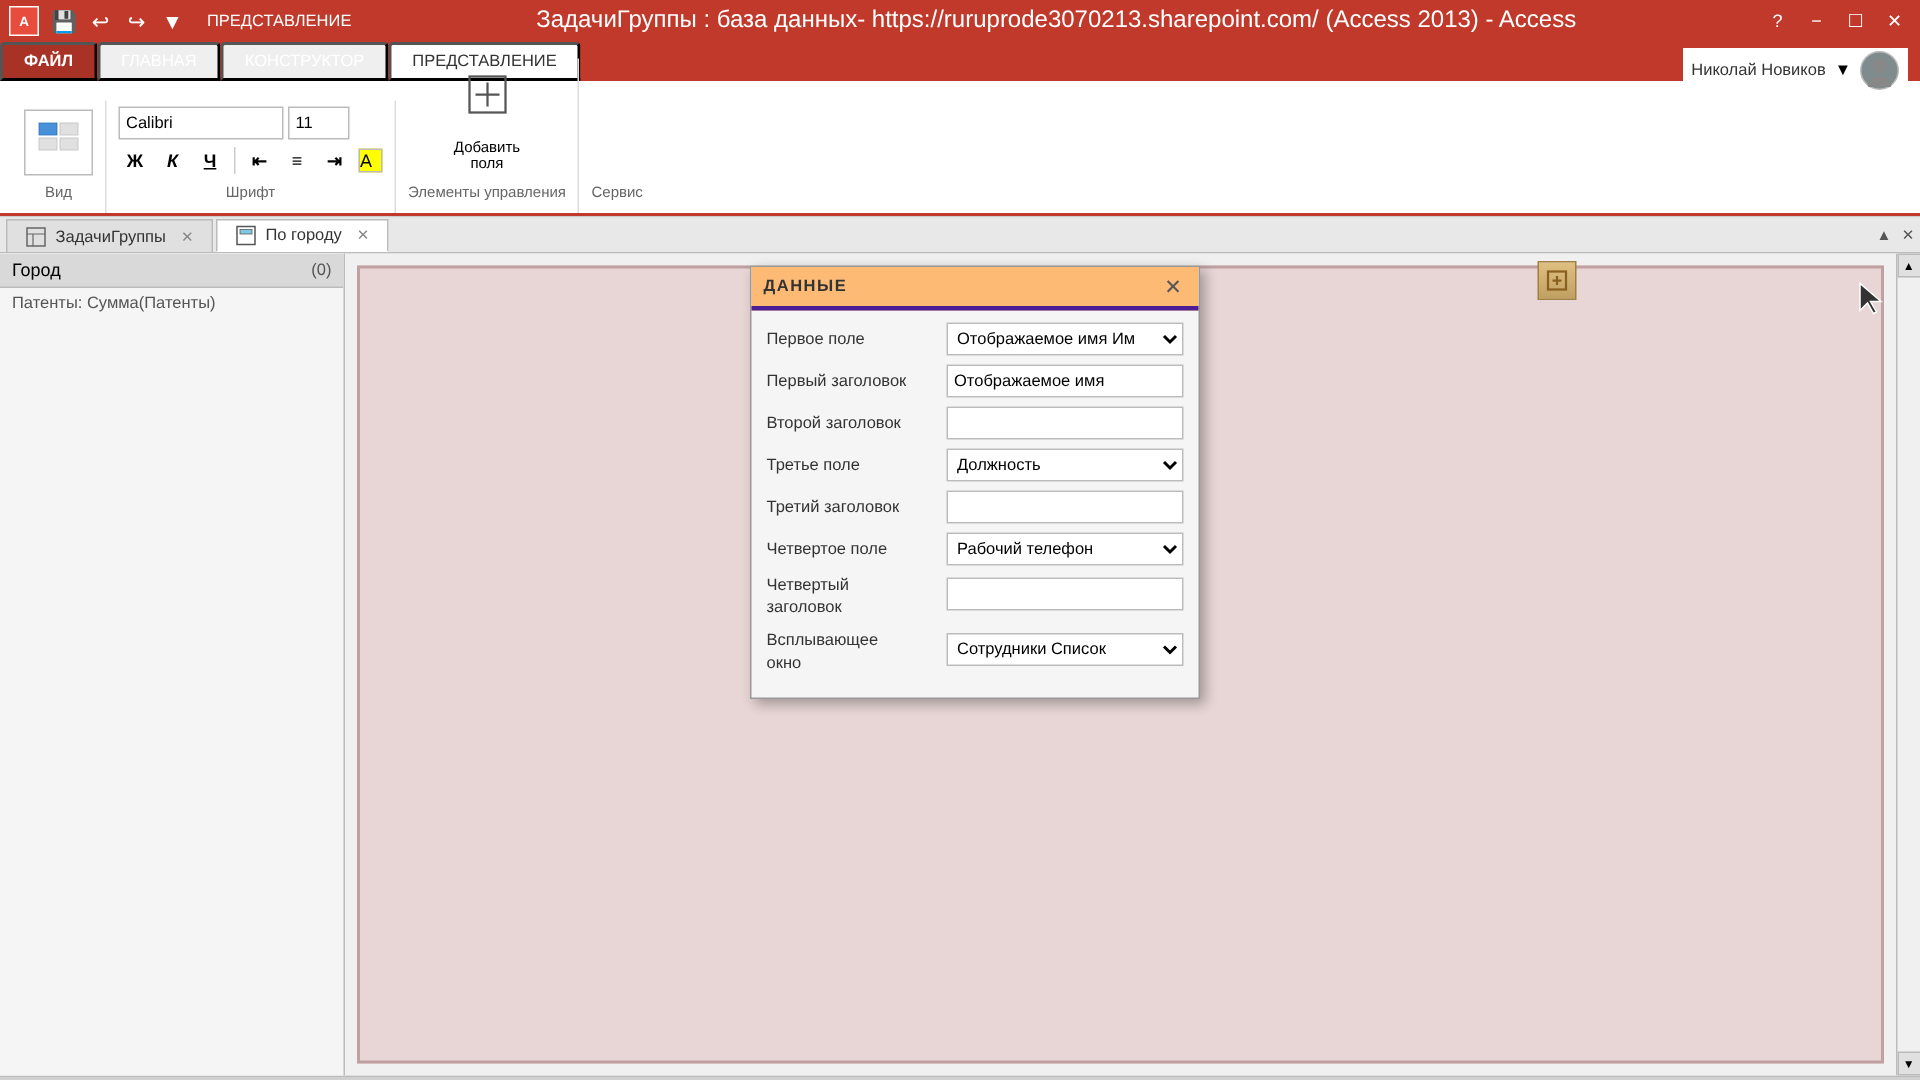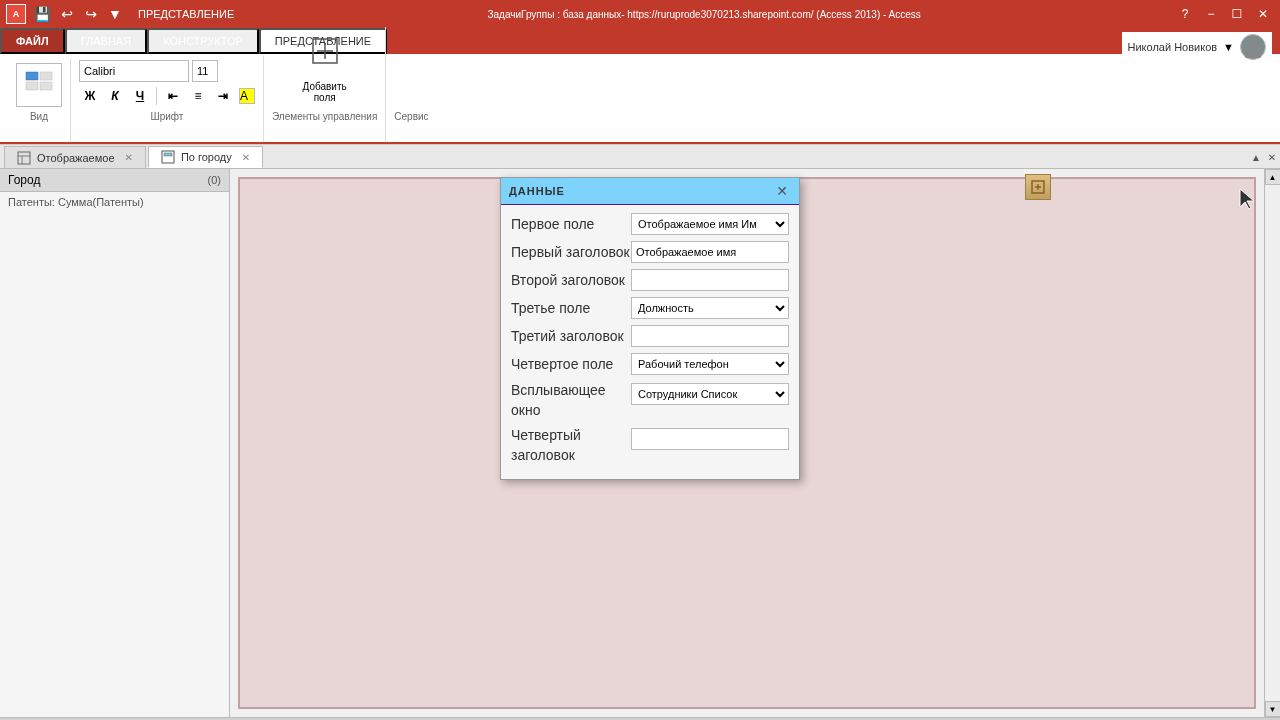--- a/index.html
+++ b/index.html
@@ -9,41 +9,41 @@
     #title-bar {
       background: #c0392b;
       height: 28px;
       display: flex;
       align-items: center;
       justify-content: space-between;
       padding: 0 6px;
       color: white;
     }
     #title-bar .title-left { display: flex; align-items: center; gap: 6px; }
-    #title-bar .title-center { font-size: 10px; color: white; flex: 1; text-align: center; }
+    #title-bar .title-center { font-size: 16px; color: white; flex: 1; text-align: center; }
     #title-bar .title-right { display: flex; align-items: center; gap: 4px; }
     .win-btn { width: 22px; height: 18px; background: transparent; border: none; color: white; font-size: 12px; cursor: pointer; display: flex; align-items: center; justify-content: center; }
 
     
     .app-icon { width: 20px; height: 20px; background: #e74c3c; border: 1px solid #fff; display: flex; align-items: center; justify-content: center; color: white; font-size: 9px; font-weight: bold; }
 
     
     #quick-access { display: flex; align-items: center; gap: 2px; }
     .qa-btn { width: 22px; height: 20px; background: transparent; border: none; cursor: pointer; display: flex; align-items: center; justify-content: center; color: white; font-size: 14px; }
 
     
     #ribbon { background: #fff; border-bottom: 1px solid #ccc; }
     #ribbon-tabs { display: flex; background: #c0392b; height: 26px; }
     .ribbon-tab { padding: 4px 14px; color: white; font-size: 11px; cursor: pointer; display: flex; align-items: center; border-top-left-radius: 3px; border-top-right-radius: 3px; }
     .ribbon-tab.active { background: #fff; color: #333; }
     #ribbon-content { display: flex; align-items: flex-end; padding: 4px 8px 0; height: 90px; background: #fff; border-bottom: 2px solid #c0392b; }
     .ribbon-group { display: flex; flex-direction: column; align-items: center; padding: 0 8px; border-right: 1px solid #ddd; min-height: 75px; justify-content: center; }
     .ribbon-group:last-child { border-right: none; }
     .ribbon-group-items { display: flex; align-items: center; gap: 4px; flex: 1; padding-top: 4px; }
-    .ribbon-group-label { font-size: 10px; color: #666; margin-top: 4px; padding-bottom: 20px; }
+    .ribbon-group-label { font-size: 10px; color: #666; margin-top: 4px; padding-bottom: 8px; }
     .ribbon-btn-large { display: flex; flex-direction: column; align-items: center; gap: 14px; cursor: pointer; padding: 4px 6px; border-radius: 3px; background: transparent; border: none; }
     .ribbon-btn-icon { width: 32px; height: 32px; display: flex; align-items: center; justify-content: center; }
     .ribbon-btn-label { font-size: 10px; text-align: center; }
 
     
     .font-row { display: flex; align-items: center; gap: 3px; }
     .font-select { height: 22px; border: 1px solid #bbb; font-size: 11px; padding: 0 4px; width: 60px; }
     .font-btn { width: 22px; height: 22px; border: 1px solid transparent; background: transparent; cursor: pointer; font-weight: bold; font-size: 12px; display: flex; align-items: center; justify-content: center; }
 
     
@@ -89,21 +89,21 @@
       border-bottom: 1px solid #bbb;
       padding: 4px 8px;
       display: flex;
       align-items: center;
       justify-content: space-between;
     }
     #dialog-header .dialog-title { font-size: 11px; font-weight: bold; color: #333; letter-spacing: 1px; }
     #dialog-close { width: 18px; height: 18px; background: transparent; border: none; cursor: pointer; font-size: 14px; color: #555; display: flex; align-items: center; justify-content: center; }
     #dialog-body { padding: 8px 10px; }
     .dialog-row { display: flex; align-items: center; margin-bottom: 6px; }
-    .dialog-label { width: 120px; font-size: 14px; color: #333; flex-shrink: 0; }
+    .dialog-label { width: 120px; font-size: 11px; color: #333; flex-shrink: 0; }
     .dialog-input { flex: 1; height: 22px; border: 1px solid #bbb; font-size: 11px; padding: 0 4px; background: white; }
     .dialog-select { flex: 1; height: 22px; border: 1px solid #bbb; font-size: 11px; padding: 0 2px; background: white; }
 
     
     #action-btn {
       position: absolute;
       top: 180px;
       left: 1025px;
       width: 26px;
       height: 26px;
@@ -161,21 +161,21 @@
           </div>
         </div>
       </div>
       <div class="ribbon-group-label">Вид</div>
     </div>
 
     <div class="ribbon-group">
       <div class="ribbon-group-items" style="flex-direction:column; align-items:flex-start; gap:3px;">
         <div class="font-row">
           <input class="font-select" style="width: 110px;" value="Calibri">
-          <input class="font-select" style="width: 26px;" value="11">
+          <input class="font-select" style="width: 41px;" value="11">
         </div>
         <div class="font-row">
           <button class="font-btn">Ж</button>
           <button class="font-btn" style="font-style:italic;">К</button>
           <button class="font-btn" style="text-decoration:underline;">Ч</button>
           <div style="width:1px; height:18px; background:#ccc; margin:0 2px;"></div>
           <button class="font-btn">⇤</button>
           <button class="font-btn">≡</button>
           <button class="font-btn">⇥</button>
           <div style="width:16px; height:16px; background:#ffff00; border:1px solid #bbb; margin-left:2px; cursor:pointer;">A</div>
@@ -220,21 +220,21 @@
   </div>
 </div>
 
 <div id="tab-bar">
   <div class="doc-tab">
     <svg width="14" height="14" viewBox="0 0 14 14">
       <rect x="1" y="1" width="12" height="12" fill="none" stroke="#666" stroke-width="1"></rect>
       <line x1="1" y1="5" x2="13" y2="5" stroke="#666" stroke-width="0.8"></line>
       <line x1="5" y1="5" x2="5" y2="13" stroke="#666" stroke-width="0.8"></line>
     </svg>
-    <span>Отображаемое</span>
+    <span>ЗадачиГруппы</span>
     <span class="close-tab">✕</span>
   </div>
   <div class="doc-tab active">
     <svg width="14" height="14" viewBox="0 0 14 14">
       <rect x="1" y="1" width="12" height="12" fill="none" stroke="#555" stroke-width="1"></rect>
       <rect x="3" y="3" width="8" height="3" fill="#7ec8e3" stroke="#555" stroke-width="0.5"></rect>
     </svg>
     <span>По городу</span>
     <span class="close-tab">✕</span>
   </div>
@@ -266,21 +266,21 @@
 
   <div id="action-btn" style="position:absolute; top:5px; right:18px; width:26px; height:26px; background:linear-gradient(to bottom, #e0c080, #c0a060); border:1px solid #a08040; cursor:pointer; display:flex; align-items:center; justify-content:center; z-index:50;">
     <svg width="16" height="16" viewBox="0 0 16 16">
       <rect x="2" y="2" width="12" height="12" fill="none" stroke="#8a6020" stroke-width="1.5"></rect>
       <line x1="5" y1="8" x2="11" y2="8" stroke="#8a6020" stroke-width="1.5"></line>
       <line x1="8" y1="5" x2="8" y2="11" stroke="#8a6020" stroke-width="1.5"></line>
     </svg>
   </div>
 
   <div id="dialog" style="position:absolute; top:8px; left:500px; width:300px; background:#f5f5f5; border:1px solid #999; box-shadow:3px 3px 8px rgba(0,0,0,0.3);">
-    <div id="dialog-header" style="background:#7dd3fc; border-bottom:1px solid #4c1d95; padding:4px 8px; display:flex; align-items:center; ">
+    <div id="dialog-header" style="background:#fdba74; border-bottom:3px solid #4c1d95; padding:4px 8px; display:flex; align-items:center; ">
       <span class="dialog-title">ДАННЫЕ</span>
       <button id="dialog-close">✕</button>
     </div>
     <div id="dialog-body" style="padding:8px 10px;">
 
       <div class="dialog-row">
         <span class="dialog-label">Первое поле</span>
         <select class="dialog-select">
           <option>Отображаемое имя Им</option>
         </select>
@@ -307,34 +307,34 @@
       <div class="dialog-row">
         <span class="dialog-label">Третий заголовок</span>
         <input class="dialog-input" value="" style="">
       </div>
 
       <div class="dialog-row">
         <span class="dialog-label">Четвертое поле</span>
         <select class="dialog-select">
           <option>Рабочий телефон</option>
         </select>
+      </div>
+
+      <div class="dialog-row" style="align-items:flex-start;">
+        <span class="dialog-label" style="line-height:1.4;">Четвертый<br>заголовок</span>
+        <input class="dialog-input" value="" style="margin-top: 2px;">
       </div>
 
       <div class="dialog-row" style="align-items:flex-start;">
         <span class="dialog-label" style="line-height:1.4;">Всплывающее<br>окно</span>
         <select class="dialog-select" style="margin-top:2px;">
           <option>Сотрудники Список</option>
         </select>
       </div>
 
-      <div class="dialog-row" style="align-items:flex-start;">
-        <span class="dialog-label" style="line-height:1.4;">Четвертый<br>заголовок</span>
-        <input class="dialog-input" value="" style="margin-top: 2px;">
-      </div>
-
     </div>
   </div>
 
   <div style="position:absolute; top:18px; right:22px; pointer-events:none; z-index:200;">
     <svg width="20" height="24" viewBox="0 0 20 24">
       <polygon points="2,2 2,20 7,15 11,22 13,21 9,14 16,14" fill="#333" stroke="#fff" stroke-width="1"></polygon>
     </svg>
   </div>
 </div>
 

